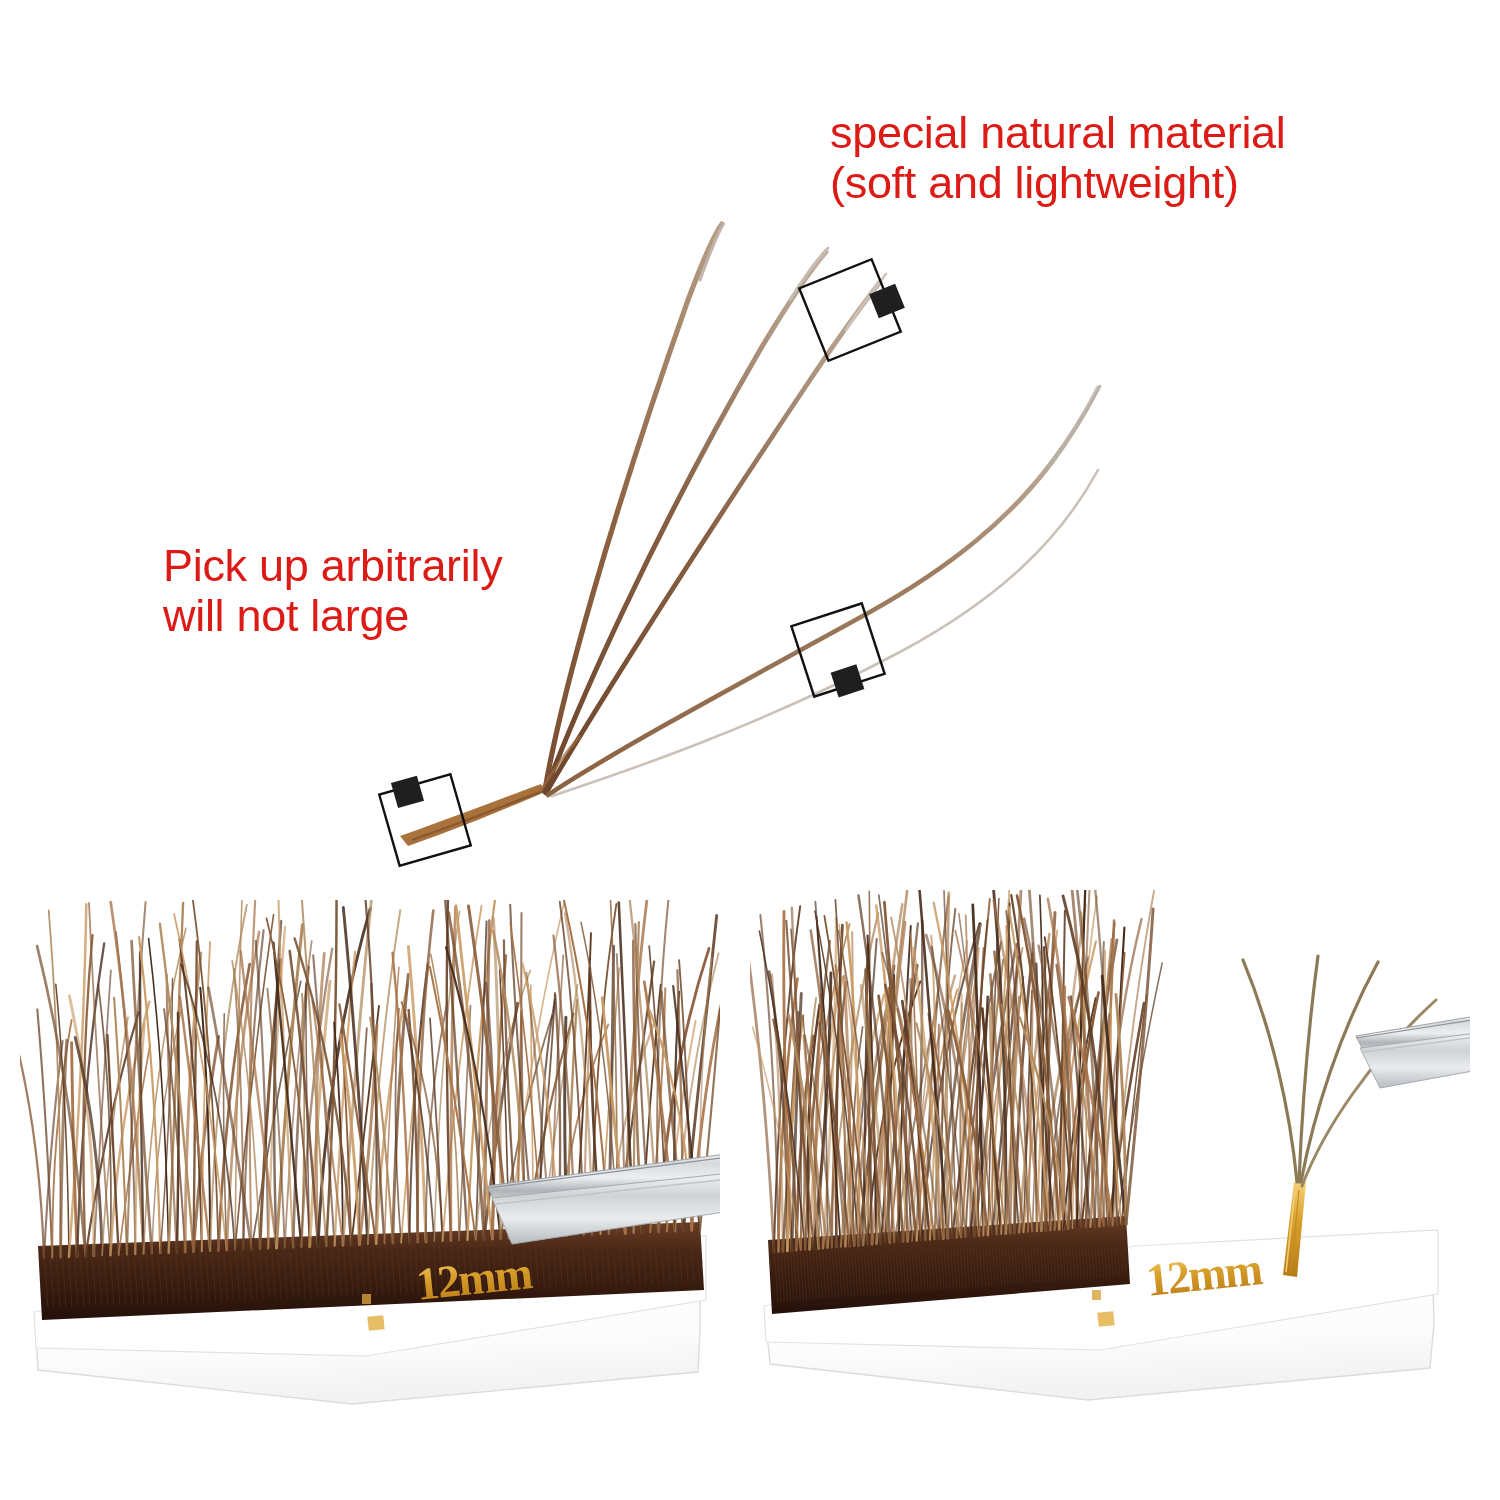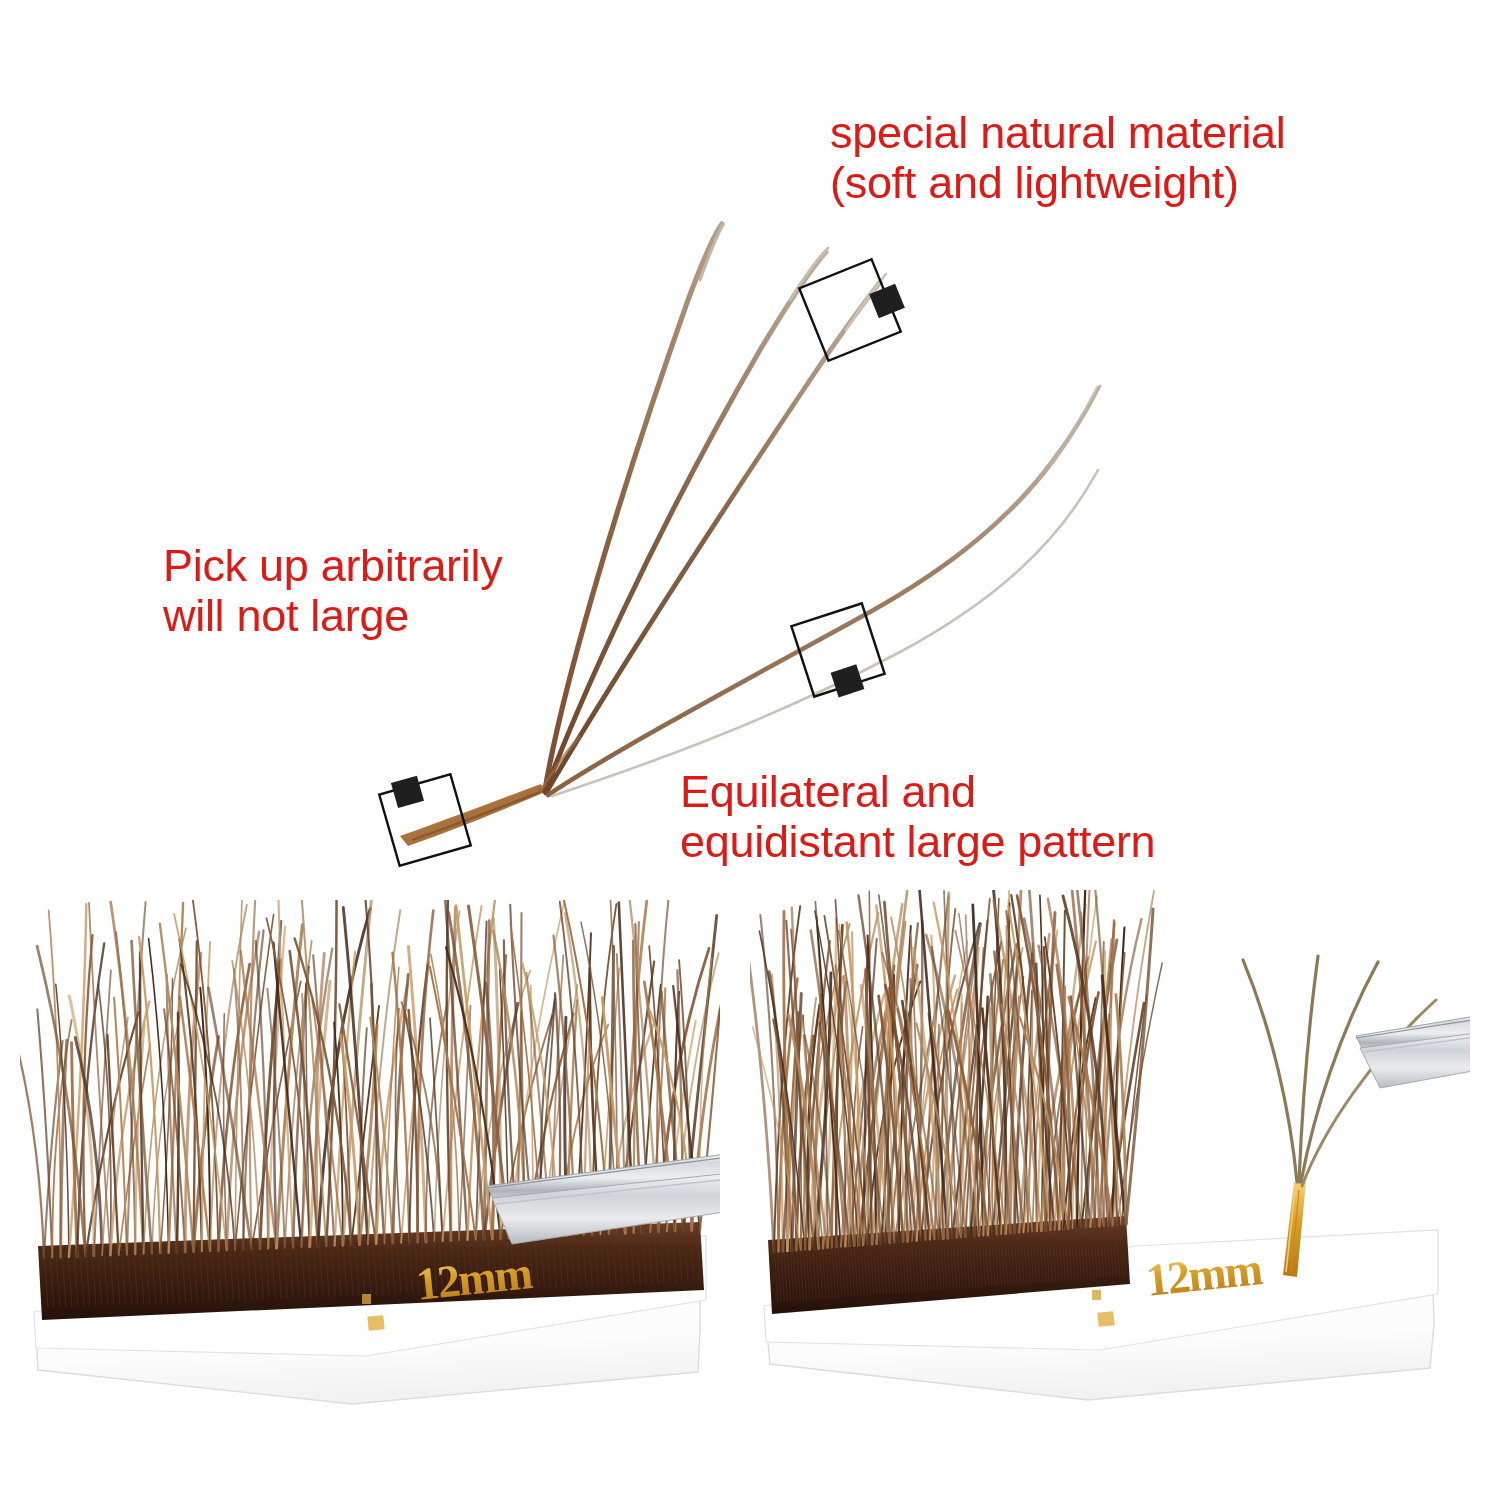--- a/index.html
+++ b/index.html
@@ -820,20 +820,18 @@
       </g>
     </g>
   </svg>
 
   <div class="caption" id="cap-material">special natural material
 (soft and lightweight)</div>
 
   <div class="caption" id="cap-pickup">Pick up arbitrarily
 will not large</div>
 
-  <div class="caption" id="cap-pattern">Equilateral and
-equidistant large pattern</div>
 
   <div class="panel-hit" id="hero-hit"></div>
   <div class="panel-hit" id="panel-left"></div>
   <div class="panel-hit" id="panel-right"></div>
 
 </div>
 
 </body></html>

